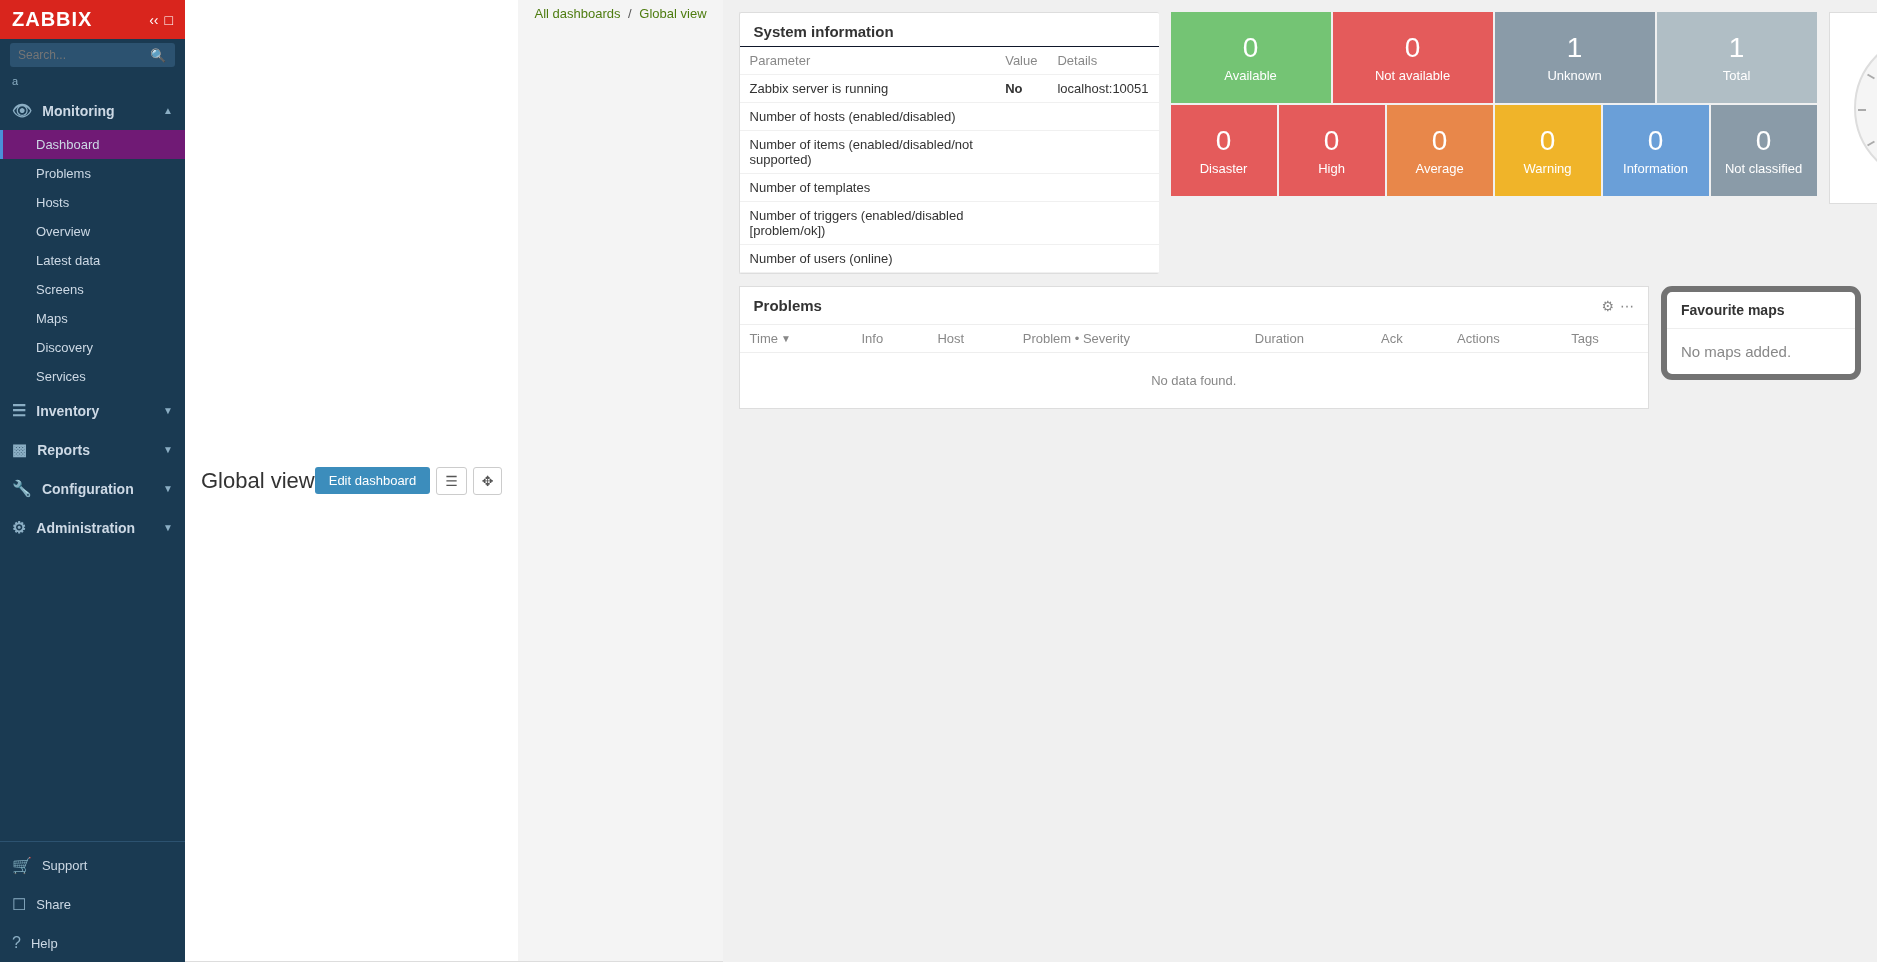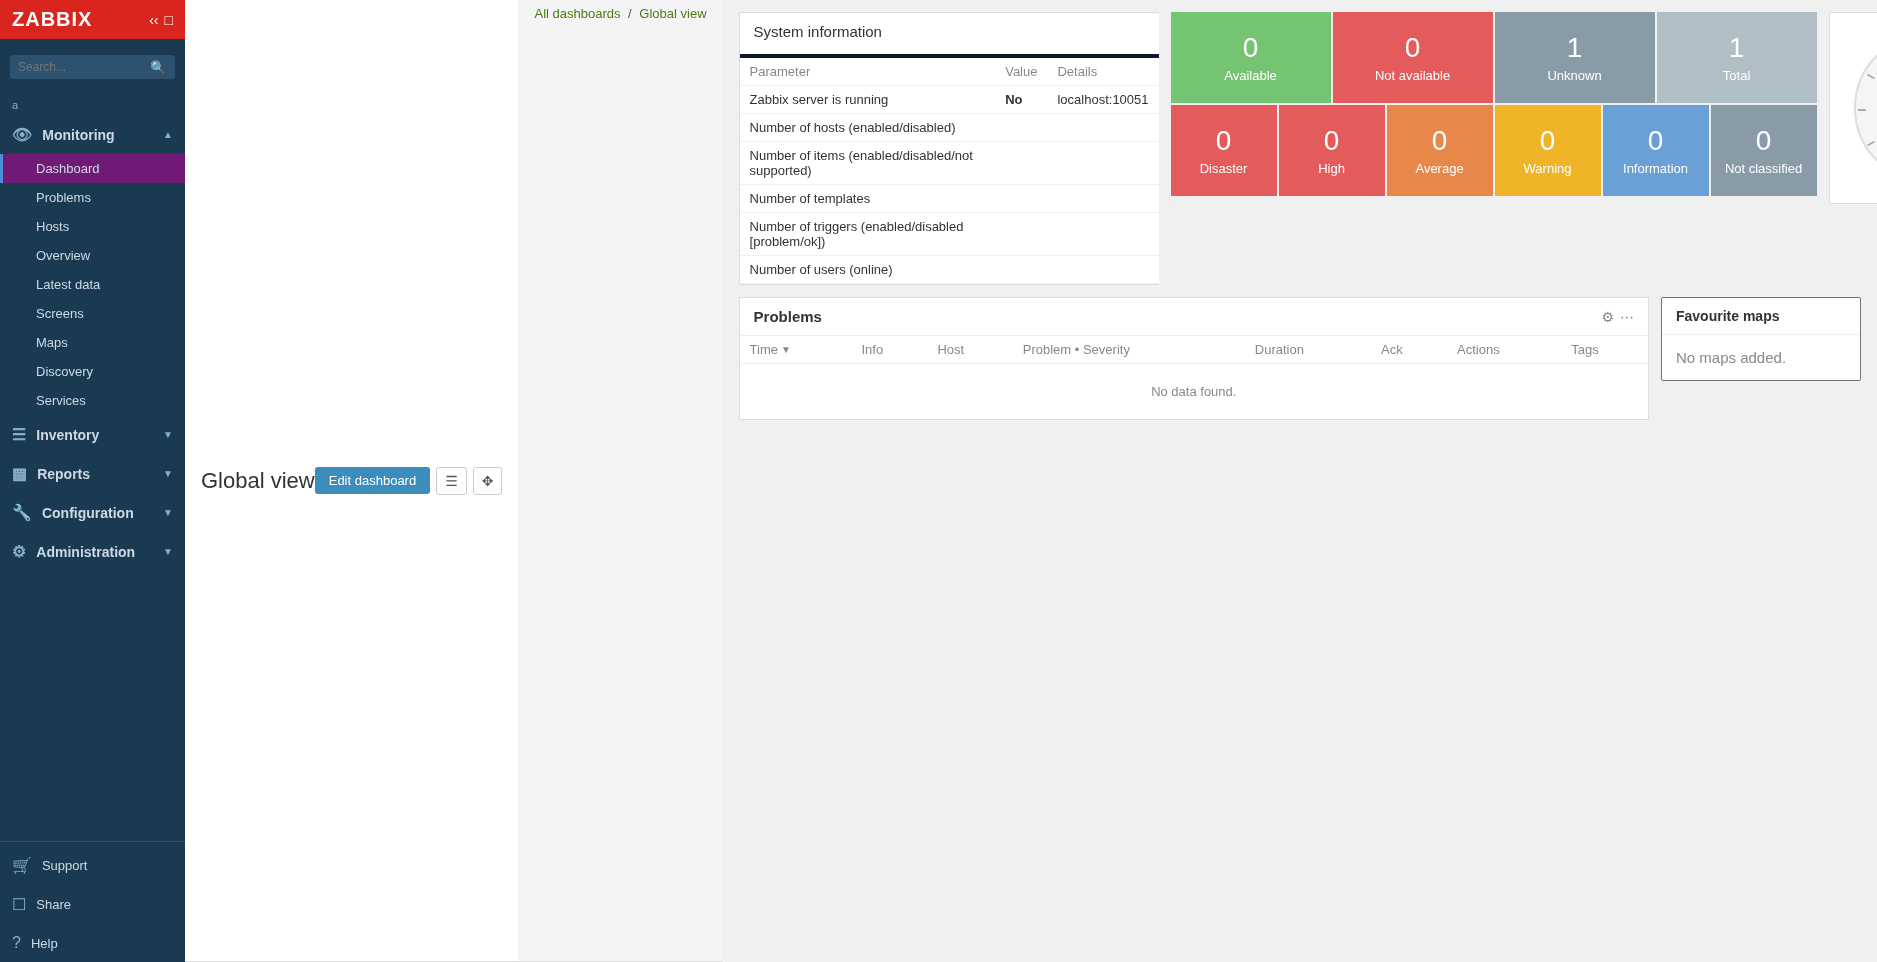--- a/index.html
+++ b/index.html
@@ -29,21 +29,21 @@
       color: white;
       letter-spacing: 1px;
     }
     #sidebar-logo .logo-icons {
       display: flex;
       gap: 6px;
       color: white;
       font-size: 14px;
     }
     .sidebar-search {
-      padding: 16px 10px;
+      padding: 4px 10px;
       background: #1a3a52;
     }
     .sidebar-search input {
       width: 100%;
       padding: 5px 28px 5px 8px;
       border-radius: 3px;
       border: none;
       background: #2c5270;
       color: #cdd9e5;
       font-size: 12px;
@@ -166,24 +166,24 @@
     }
 
     
     .panel {
       background: white;
       border: 1px solid #ddd;
       border-radius: 2px;
     }
     .panel-title {
       font-size: 15px;
-      font-weight: 400;
+      font-weight: 700;
       color: #333;
-      padding: 10px 14px 14px;
-      border-bottom: 4px solid #0f172a;
+      padding: 10px 14px 6px;
+      border-bottom: 1px solid #0f172a;
     }
     .sysinfo-table {
       width: 100%;
       border-collapse: collapse;
       font-size: 13px;
     }
     .sysinfo-table th {
       text-align: left;
       padding: 6px 10px;
       color: #888;
@@ -336,22 +336,22 @@
       font-size: 13px;
     }
     .col-time { display: flex; align-items: center; gap: 3px; }
     .sort-arrow { font-size: 10px; }
 
     
     .fav-maps-panel {
       width: 200px;
       min-width: 200px;
       background: white;
-      border: 1px solid #737373;
-      border-radius: 2px;
+      border: 6px solid #737373;
+      border-radius: 11px;
     }
     .fav-maps-title {
       font-size: 14px;
       font-weight: 600;
       color: #333;
       padding: 10px 14px;
       border-bottom: 1px solid #eee;
     }
     .fav-maps-empty {
       padding: 14px;

